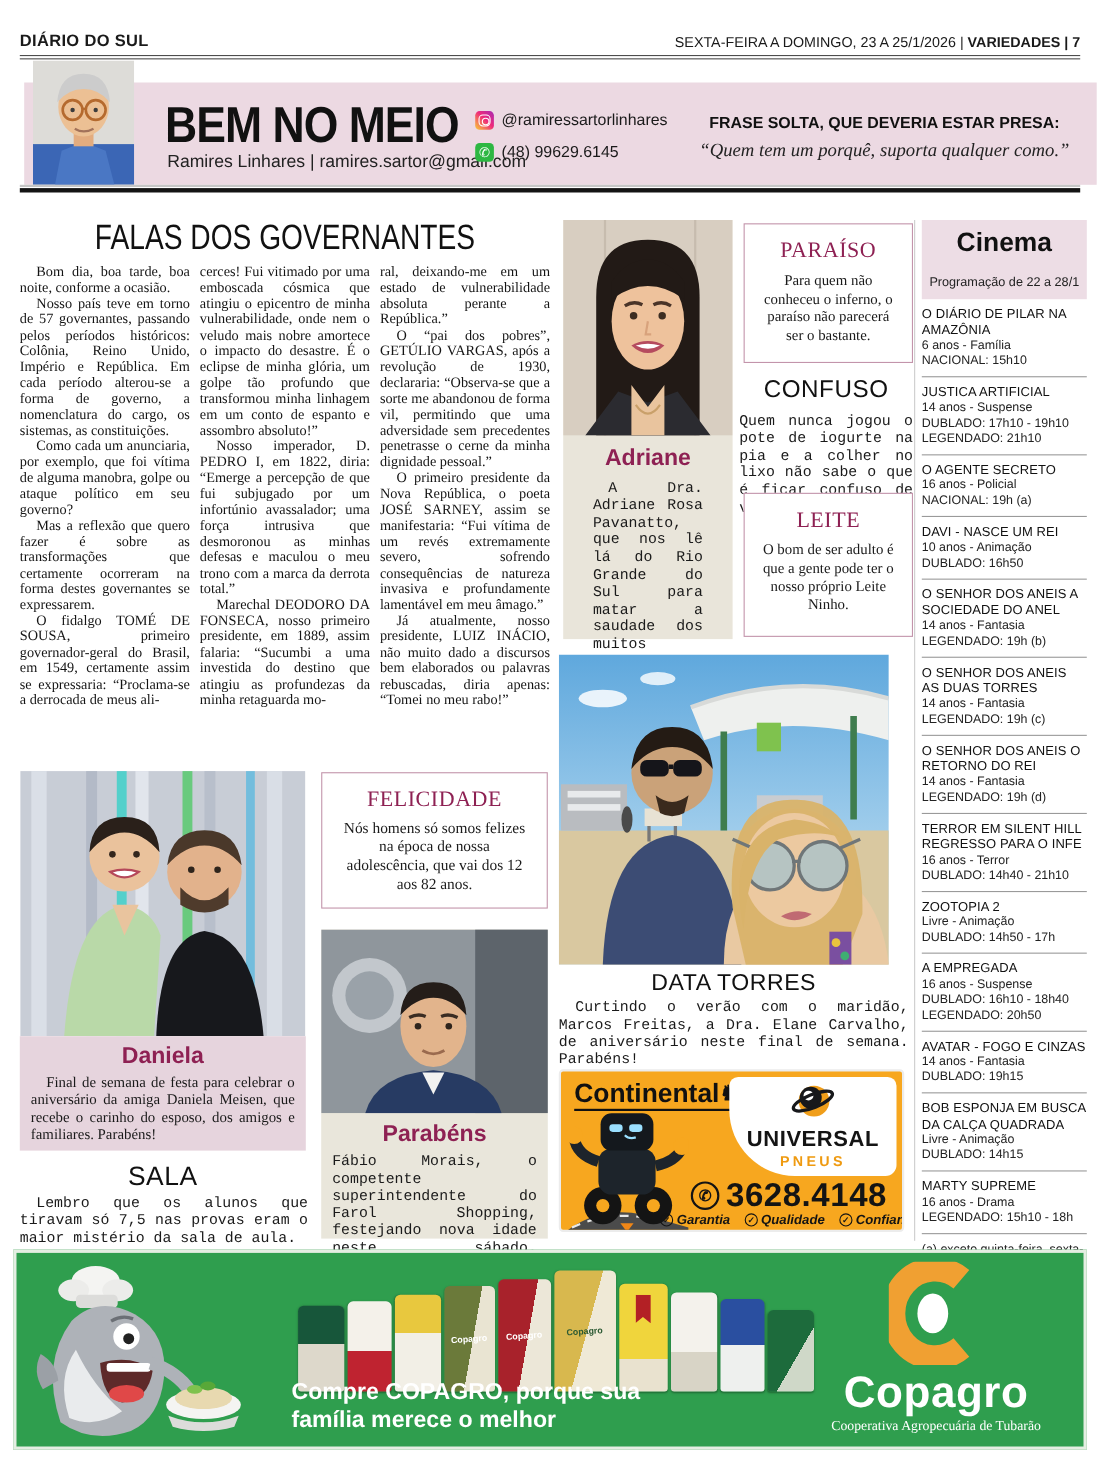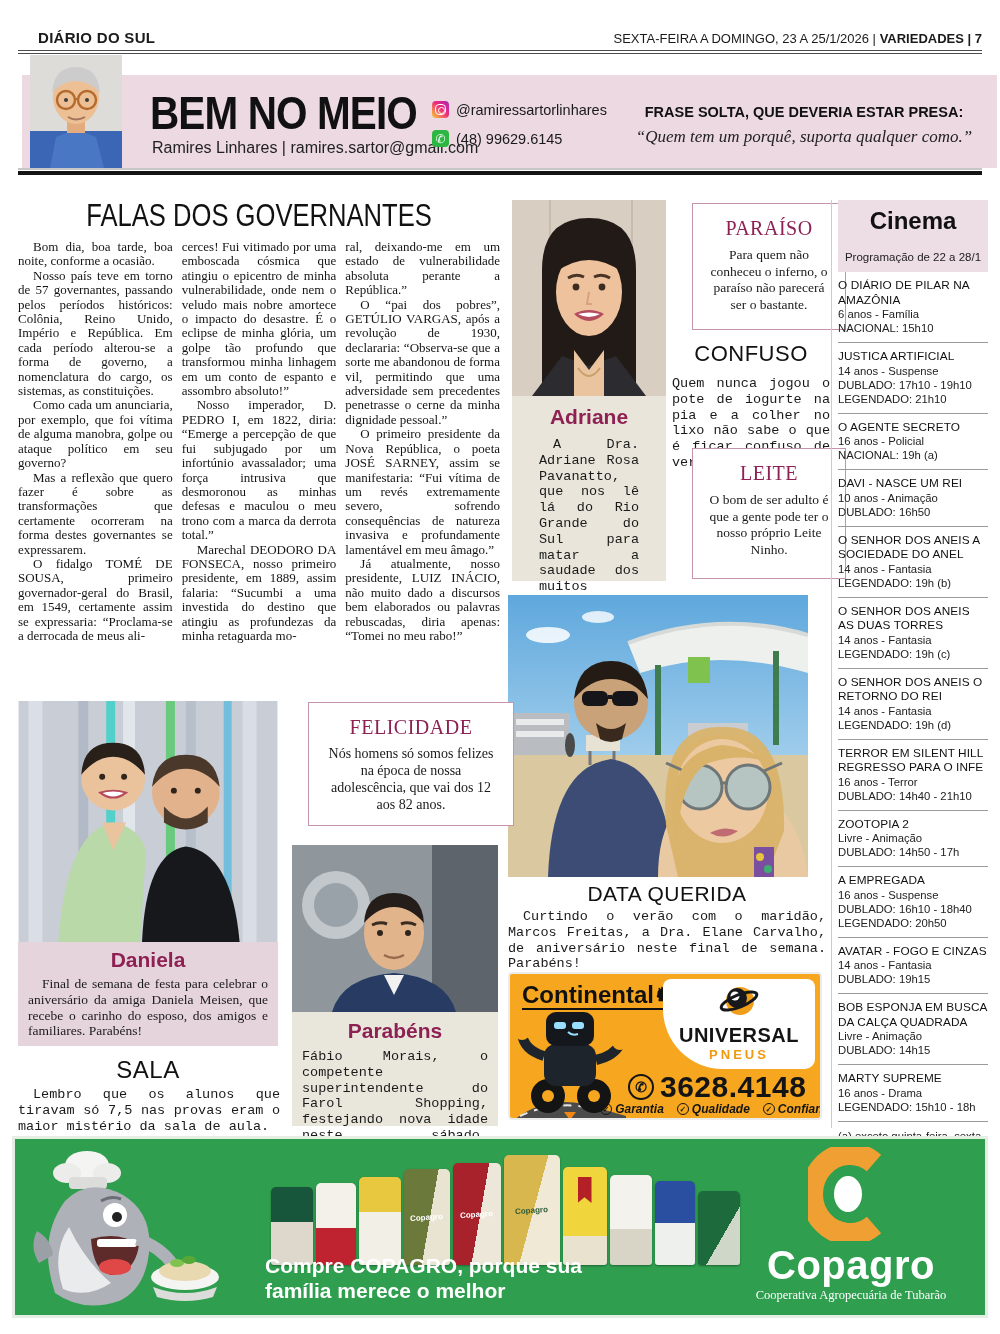--- a/index.html
+++ b/index.html
@@ -1,21 +1,21 @@
 <!DOCTYPE html>
 <html><head>
 <meta charset="utf-8">
 <style>
   * { margin:0; padding:0; box-sizing:border-box; }
   html,body { background:#fff; }
   .page { position:relative; width:1000px; height:1334px; background:#fff; overflow:hidden;
           font-family:"Liberation Sans", sans-serif; color:#1a1a1a; }
 
   
-  .topbar-left  { position:absolute; left:18px; top:29px; font-size:15px; font-weight:bold; letter-spacing:.3px;margin-left:20px; }
+  .topbar-left  { position:absolute; left:18px; top:29px; font-size:15px; font-weight:bold; letter-spacing:.3px; }
   .topbar-right { position:absolute; right:18px; top:31px; font-size:13px; }
   .topbar-right b { font-weight:bold; }
   .toprule { position:absolute; left:18px; right:18px; top:50px; height:4px;
              border-top:1px solid #4d4d4d; border-bottom:1px solid #4d4d4d; }
 
   
   .mast-band { position:absolute; left:22px; top:75px; width:975px; height:93px; background:#ecd9e2; }
   .mast-gray { position:absolute; left:18px; right:18px; top:168px; height:2px; background:#c6c6c6; }
   .blackrule { position:absolute; left:18px; right:18px; top:171px; height:4px; background:#141414; }
   .author-photo { position:absolute; left:30px; top:55px; width:92px; height:113px; }
@@ -47,21 +47,21 @@
   
   .adriane-block { position:absolute; left:512px; top:200px; width:154px; height:381px; background:#e9e5da; }
   .adriane-photo { display:block; width:154px; height:196px; }
   .maroon-head { color:#8e2153; font-weight:bold; font-size:21px; text-align:center; }
   .adriane-block .maroon-head { margin-top:9px; }
   .small-serif { font-family:Liberation Mono, monospace; font-size:13.5px; line-height:15.8px; text-align:justify; }
   .adriane-block .small-serif { padding:8px 27px 0; }
   .adriane-block .small-serif p, .caption-text p { text-indent:14px; }
 
   
-  .qbox { position:absolute; background:#fff; border:1px solid #c394ab; text-align:center;margin-left:16px; }
+  .qbox { position:absolute; background:#fff; border:1px solid #c394ab; text-align:center; }
   .qbox-head { font-family:"Liberation Serif", serif; color:#8e2153; font-size:20px; letter-spacing:.5px; margin-top:13px; }
   .qbox-text { font-family:"Liberation Serif", serif; font-size:13.5px; line-height:16.5px; padding:7px 13px 0; }
   .paraiso { left:676px; top:203px; width:154px; height:127px; }
   .leite   { left:676px; top:448px; width:154px; height:131px; }
   .confuso { position:absolute; left:672px; top:341px; width:158px; }
   .plain-head { text-align:center; font-size:22px; letter-spacing:.5px; color:#111; }
   .confuso .small-serif { margin-top:9px; }
 
   
   .cinema-vline { position:absolute; left:831px; top:200px; width:1px; height:928px; background:#cccccc; }
@@ -368,21 +368,21 @@
     <circle cx="192" cy="192" r="22" fill="#b6c4c2" stroke="#6f7678" stroke-width="3"></circle>
     <circle cx="240" cy="192" r="22" fill="#b6c4c2" stroke="#6f7678" stroke-width="3"></circle>
     <line x1="212" y1="188" x2="220" y2="188" stroke="#6f7678" stroke-width="3"></line>
     <path d="M176,176 L158,168 M256,176 L274,168" stroke="#6f7678" stroke-width="3"></path>
     <path d="M202,238 Q216,246 230,236 Q216,230 202,238 Z" fill="#c06a72"></path>
     <path d="M168,250 Q150,160 214,150 Q240,152 256,166 Q230,158 200,168 Q172,184 168,250 Z" fill="#d9b36a"></path>
     <rect x="246" y="252" width="20" height="30" fill="#7a4fa0"></rect>
     <circle cx="252" cy="262" r="4" fill="#e8c43e"></circle>
       <circle cx="260" cy="274" r="4" fill="#3fae72"></circle>
   </svg>
-  <div class="dq-head plain-head" style="font-size:21px;">DATA QUERIDA</div>
+  <div class="dq-head plain-head" style="font-size:21px;">DATA TORRES</div>
   <div class="dq-text small-serif">
       <p>Curtindo o verão com o maridão, Marcos Freitas, a Dra. Elane Carvalho, de aniversário neste final de semana. Parabéns!</p>
     </div>
 
   <div class="uni-ad">
     <div class="continental">
       <span>C</span><span>ontinental</span><span class="horse">♞</span>
     </div>
     <svg width="112" height="116" viewBox="0 0 112 116" style="position:absolute;left:4px;top:30px;">
       <path d="M0,116 Q30,92 70,100 L112,112 L112,116 Z" fill="#4b4b4b"></path>

